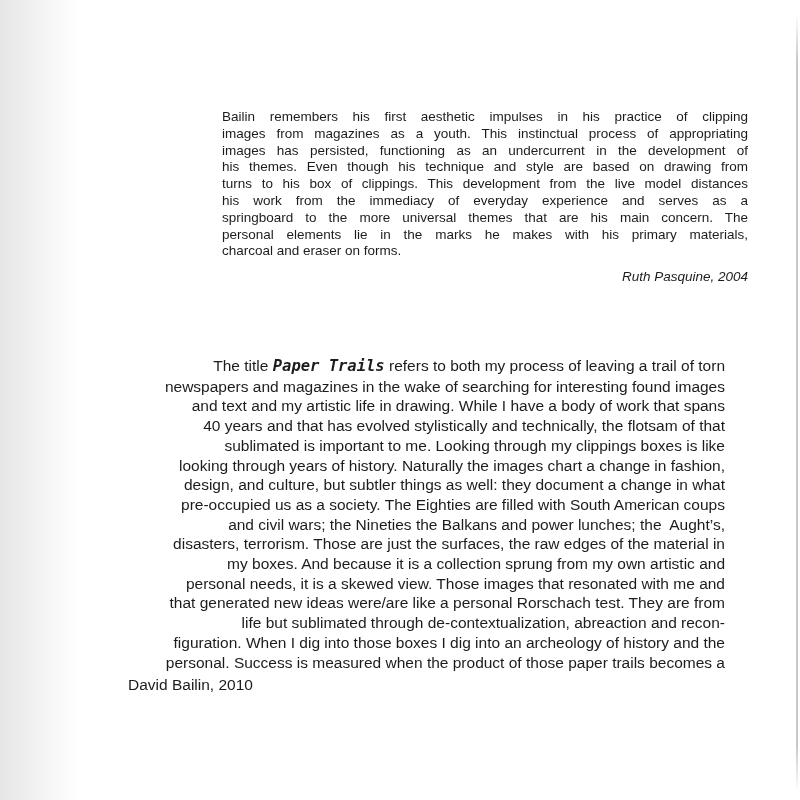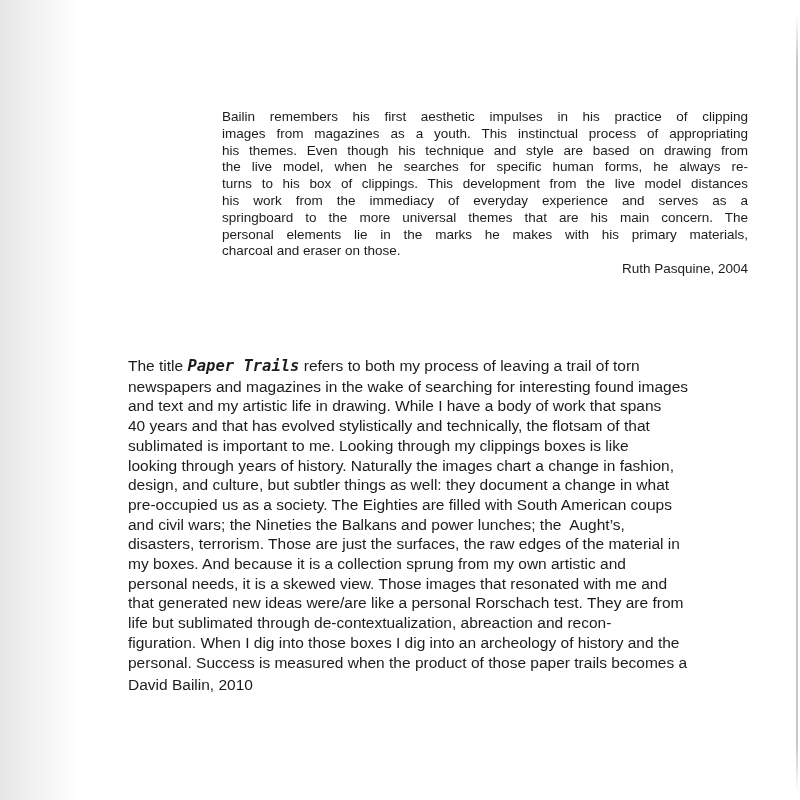--- a/index.html
+++ b/index.html
@@ -35,30 +35,32 @@
     font-size:13.5px;line-height:16.8px;
   }
   .quote-block .line{
     text-align:justify;
     text-align-last:justify;
   }
   .quote-block .line:last-child{
     text-align-last:left;
   }
   .quote-attribution{
-    margin-top:1px;
+    margin-top:9px;
     text-align:right;
+    font-style:italic;
   }
   
   .statement-block{
     position:absolute;left:128px;top:356px;width:597px;
     font-size:15.5px;line-height:19.7px;
   }
   .statement-block .line{
     white-space:pre;
+    text-align:right;
   }
   .title-emphasis{
     font-family:"DejaVu Sans Mono", monospace;
     font-weight:bold;
     font-style:italic;
   }
   .statement-attribution{
     margin-top:3px;
     text-align:left;
     white-space:pre;
@@ -70,27 +72,27 @@
 <div class="page">
 
   <div class="left-edge-shadow"></div>
   <div class="scan-line"></div>
 
   <div class="quote-block">
     <div>
 
     <div class="line">Bailin remembers his first aesthetic impulses in his practice of clipping</div>
         <div class="line">images from magazines as a youth. This instinctual process of appropriating</div>
+        <div class="line">images has persisted, functioning as an undercurrent in the development of</div>
         <div class="line">his themes. Even though his technique and style are based on drawing from</div>
-        <div class="line">the live model, when he searches for specific human forms, he always re-</div>
         <div class="line">turns to his box of clippings. This development from the live model distances</div>
         <div class="line">his work from the immediacy of everyday experience and serves as a</div>
         <div class="line">springboard to the more universal themes that are his main concern. The</div>
         <div class="line">personal elements lie in the marks he makes with his primary materials,</div>
-        <div class="line">charcoal and eraser on those.</div>
+        <div class="line">charcoal and eraser on forms.</div>
       </div>
     <div class="quote-attribution">Ruth Pasquine, 2004</div>
   </div>
 
   <div class="statement-block">
     <div class="line"><span>The title </span><span class="title-emphasis">Paper Trails</span><span> refers to both my process of leaving a trail of torn</span></div>
     <div>
 
     <div class="line">newspapers and magazines in the wake of searching for interesting found images</div>
         <div class="line">and text and my artistic life in drawing. While I have a body of work that spans</div>

